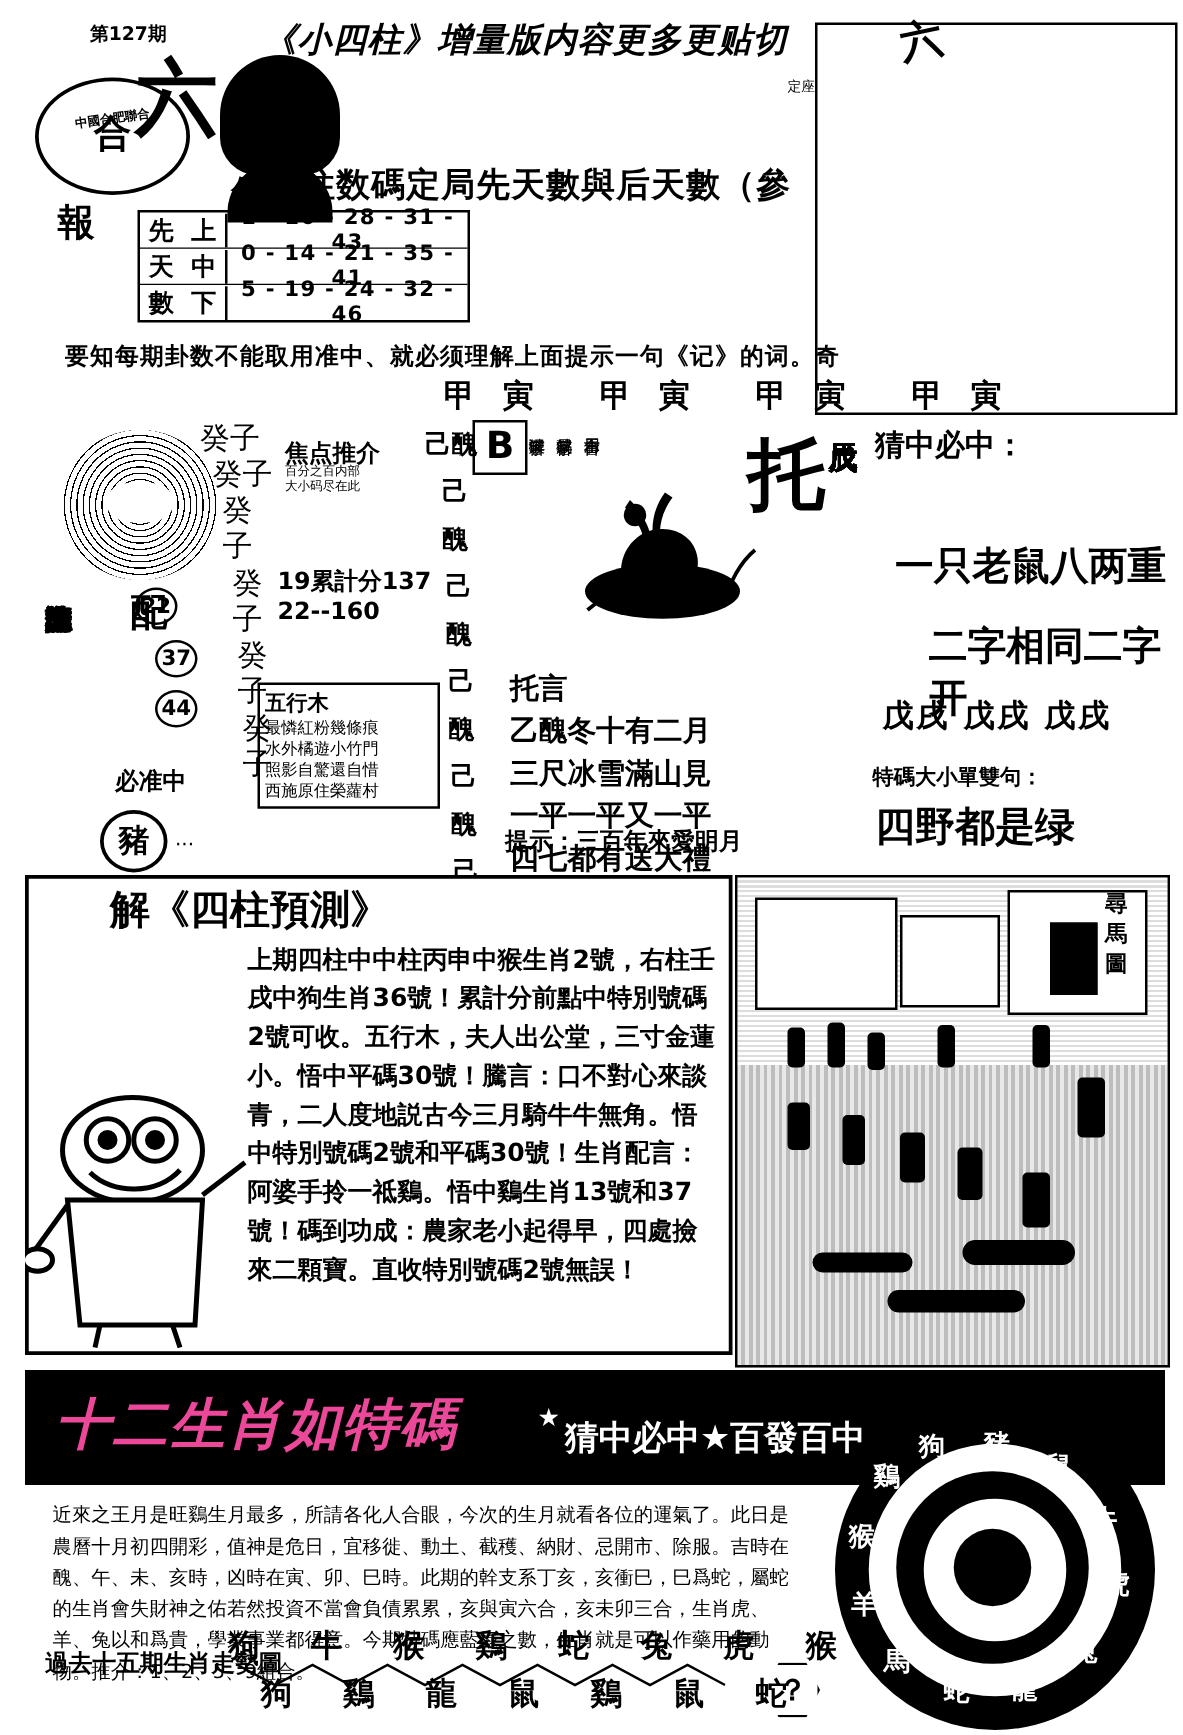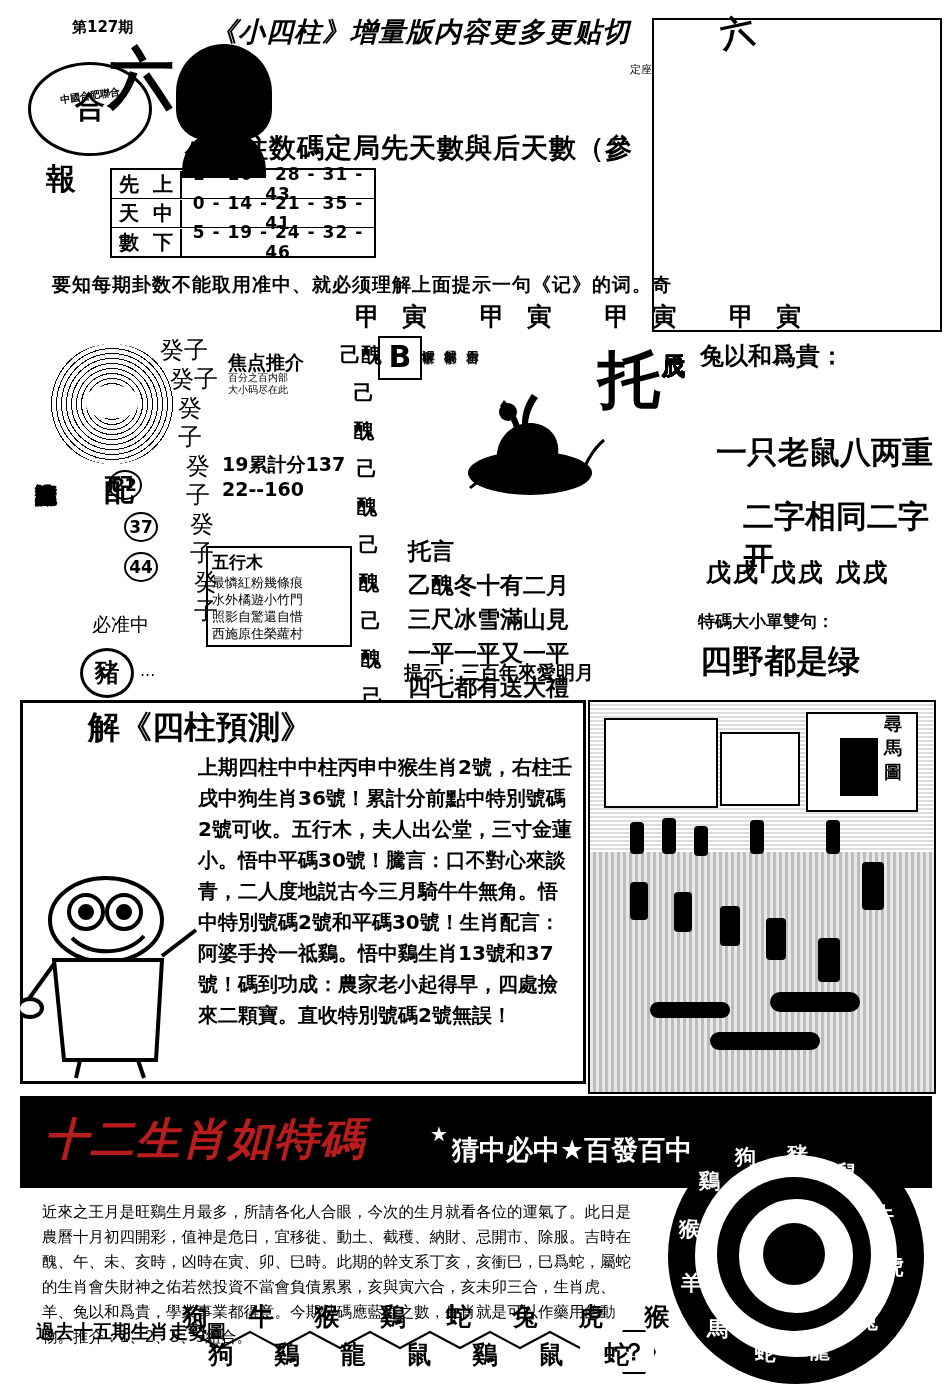--- a/index.html
+++ b/index.html
@@ -58,21 +58,21 @@
   #jiayin{left:355px;top:300px;font-size:25px;font-weight:bold;letter-spacing:22px;}
 
   
   #spiral{left:48px;top:344px;width:128px;height:120px;border-radius:50%;
      background:repeating-radial-gradient(circle at 50% 50%, #000 0 1px, #fff 1px 5px);}
   #spiral .animal{position:absolute;left:38px;top:42px;width:52px;height:32px;background:#fff;border-radius:40%;}
   #leftvert{left:36px;top:466px;width:26px;font-size:22px;font-weight:bold;line-height:31px;text-align:center;}
   #pei{left:104px;top:470px;font-size:30px;font-weight:bold;}
   .circnum{position:absolute;width:30px;height:26px;border:2px solid #000;border-radius:50%;
      font-size:17px;font-weight:bold;text-align:center;line-height:26px;}
-  #bz{left:92px;top:612px;font-size:19px;font-weight:normal;}
+  #bz{left:92px;top:612px;font-size:19px;font-weight:bold;}
   #pigcirc{left:80px;top:648px;width:48px;height:44px;border:3px solid #000;border-radius:50%;
      font-size:25px;font-weight:bold;text-align:center;line-height:44px;}
   #dots{left:140px;top:666px;font-size:16px;}
 
   #guizi{left:160px;top:336px;width:60px;}
   .gz{font-size:24px;font-weight:normal;line-height:29px;text-align:left;}
   #focus{left:228px;top:350px;font-size:19px;font-weight:bold;}
   #focussub{left:228px;top:372px;font-size:10px;line-height:12px;}
   #acc1{left:222px;top:452px;font-size:19px;font-weight:bold;}
   #acc2{left:222px;top:478px;font-size:19px;font-weight:bold;}
@@ -113,21 +113,21 @@
   #illus .sky{position:absolute;left:0;top:0;width:100%;height:150px;
      background:repeating-linear-gradient(0deg,#fff 0 2px,#ddd 2px 4px);}
   #illus .ground{position:absolute;left:0;top:150px;width:100%;height:240px;
      background:repeating-linear-gradient(90deg,#e8e8e8 0 3px,#bdbdbd 3px 6px);}
   #illus .bldg{position:absolute;background:#fff;border:2px solid #000;}
   #illus .fig{position:absolute;background:#000;border-radius:4px;}
   #xunmatu{left:880px;top:712px;width:26px;font-size:18px;font-weight:bold;line-height:24px;text-align:center;}
 
   
   #blackband{left:20px;top:1096px;width:912px;height:92px;background:#000;overflow:hidden;}
-  #bandtitle{left:44px;top:1110px;font-size:44px;font-weight:bold;color:#b91c1c;font-style:italic;letter-spacing:2px;}
+  #bandtitle{left:44px;top:1110px;font-size:44px;font-weight:bold;color:#ec4899;font-style:italic;letter-spacing:2px;}
   #bandsub{left:452px;top:1132px;font-size:27px;font-weight:bold;color:#fff;}
   #bandstar{left:430px;top:1122px;font-size:20px;color:#fff;}
 
   
   #botart{left:42px;top:1200px;width:600px;font-size:15.5px;line-height:25px;}
 
   
   #wheel{left:668px;top:1128px;width:250px;height:250px;border-radius:50%;
      border:3px solid #000;background:#000;}
   #wheel .ring2{position:absolute;left:22px;top:22px;width:202px;height:202px;
@@ -260,21 +260,21 @@
   <div class="abs" id="tuoyan">
     <div>托言</div>
     <div>乙醜冬十有二月</div>
     <div>三尺冰雪滿山見</div>
     <div>一平一平又一平</div>
     <div>四七都有送大禮</div>
   </div>
   <div class="abs" id="tishi">提示：三百年來愛明月</div>
 
   <div class="abs vert" id="wuchen">戊辰戊辰戊辰戊辰戊辰戊辰</div>
-  <div class="abs" id="shengxiao">兔以和爲貴：</div>
+  <div class="abs" id="shengxiao">猜中必中：</div>
   <div class="abs" id="sx1">一只老鼠八两重</div>
   <div class="abs" id="sx2">二字相同二字开</div>
   <div class="abs" id="wuxu">戊戌 戊戌 戊戌</div>
   <div class="abs" id="temacode">特碼大小單雙句：</div>
   <div class="abs" id="siye">四野都是绿</div>
 
   <div class="abs" id="artbox"></div>
   <div class="abs" id="jie">解《四柱預測》</div>
   <div class="abs" id="arttext">上期四柱中中柱丙申中猴生肖2號，右柱壬戌中狗生肖36號！累計分前點中特別號碼2號可收。五行木，夫人出公堂，三寸金蓮小。悟中平碼30號！騰言：口不對心來談青，二人度地説古今三月騎牛牛無角。悟中特別號碼2號和平碼30號！生肖配言：阿婆手拎一祗鷄。悟中鷄生肖13號和37號！碼到功成：農家老小起得早，四處撿來二顆寶。直收特別號碼2號無誤！</div>
 

